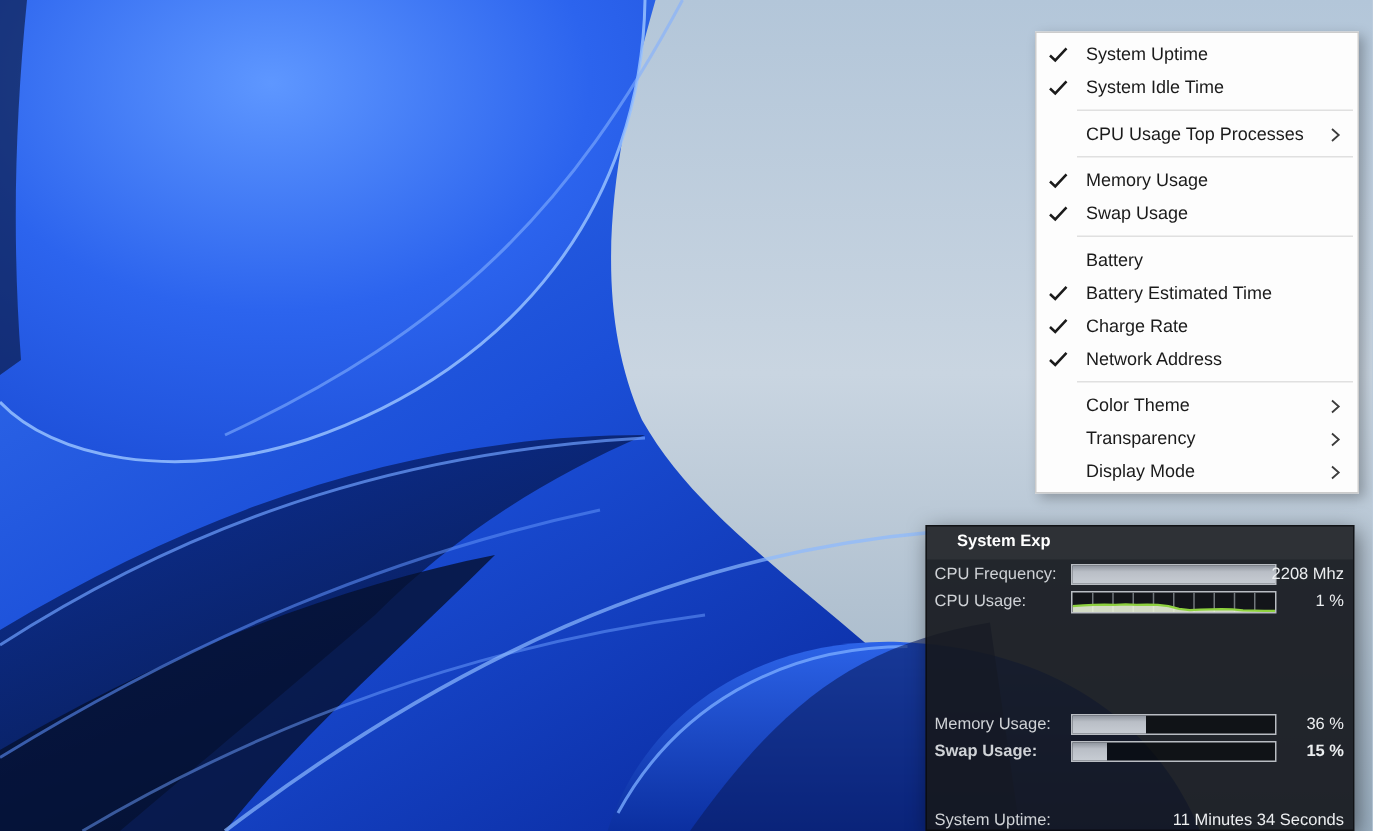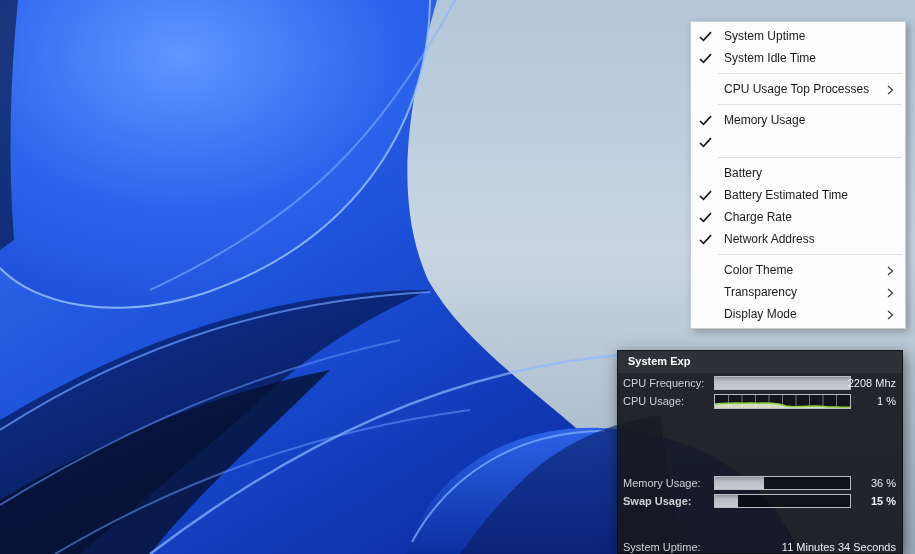--- a/index.html
+++ b/index.html
@@ -11,21 +11,21 @@
 
   
   .stats-panel {
     position:absolute; left:617px; top:350px; width:286px; height:204px;
     background:rgba(22,24,29,0.92);
     border:1px solid rgba(0,0,0,0.5);
     box-shadow:2px 4px 14px rgba(0,0,0,0.5);
     color:#dcdee1; font-size:11px;
   }
   .panel-titlebar { position:absolute; left:0; top:0; right:0; height:22px; background:rgba(255,255,255,0.05); }
-  .panel-title { position:absolute; left:10px; top:4px; font-weight:bold; color:#ffffff; font-size:11px; white-space:nowrap; }
+  .panel-title { position:absolute; left:20px; top:4px; font-weight:bold; color:#ffffff; font-size:11px; white-space:nowrap; }
   .p-row { position:absolute; left:0; right:0; height:16px; }
   .p-label { position:absolute; left:5px; top:1px; color:#cfd2d6; white-space:nowrap; }
   .p-value { position:absolute; right:6px; top:1px; color:#eceef0; white-space:nowrap; }
   .p-bar {
     position:absolute; left:96px; top:0; width:137px; height:14px;
     border:1px solid #b9bdc3; background:rgba(4,5,7,0.55);
   }
   .p-bar-fill { height:100%; background:linear-gradient(180deg,#8e949e 0%,#b9bec6 35%,#c7ccd3 100%); }
   .p-graph {
     position:absolute; left:96px; top:0; width:137px; height:15px;
@@ -199,20 +199,21 @@
           </svg></span>
       <span class="mi-label">Memory Usage</span>
       <span class="mi-arrow" style="visibility: hidden;"><svg viewBox="0 0 7 10">
             <polyline points="1,1 5.5,5 1,9" fill="none" stroke="#3c3c3c" stroke-width="1.2"></polyline>
           </svg></span>
     </div>
     <div class="menu-item">
       <span class="mi-check" style="visibility: visible;"><svg viewBox="0 0 13 11">
             <polyline points="1,6 4.5,9.3 12,1.2" fill="none" stroke="#1b1b1b" stroke-width="1.7"></polyline>
           </svg></span>
+      <span class="mi-label">Swap Usage</span>
       <span class="mi-arrow" style="visibility: hidden;"><svg viewBox="0 0 7 10">
             <polyline points="1,1 5.5,5 1,9" fill="none" stroke="#3c3c3c" stroke-width="1.2"></polyline>
           </svg></span>
     </div>
     <div class="menu-sep"></div>
     <div class="menu-item">
       <span class="mi-check" style="visibility: hidden;"><svg viewBox="0 0 13 11">
             <polyline points="1,6 4.5,9.3 12,1.2" fill="none" stroke="#1b1b1b" stroke-width="1.7"></polyline>
           </svg></span>
       <span class="mi-label">Battery</span>

